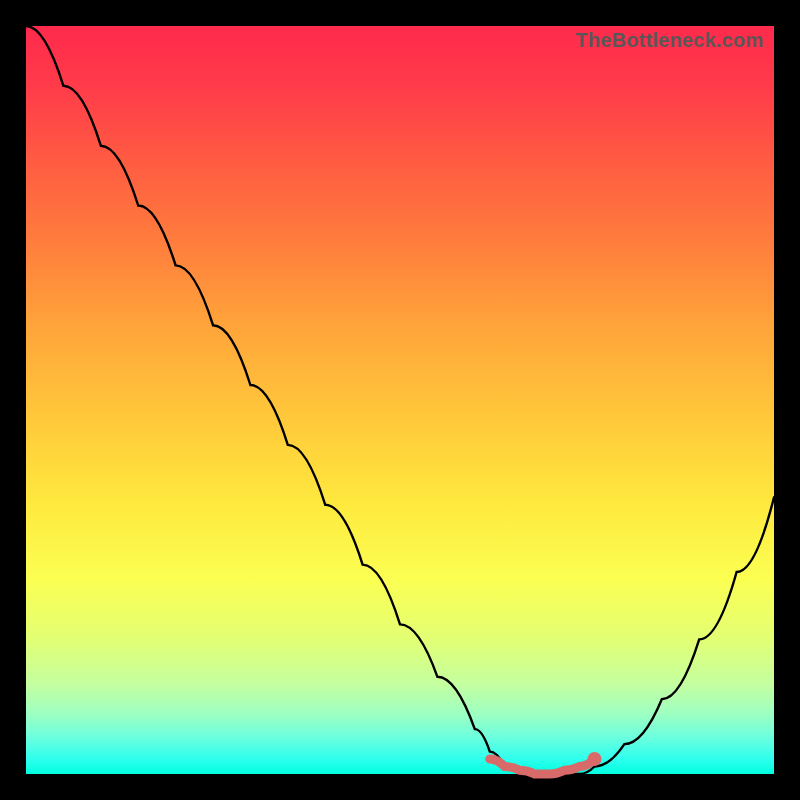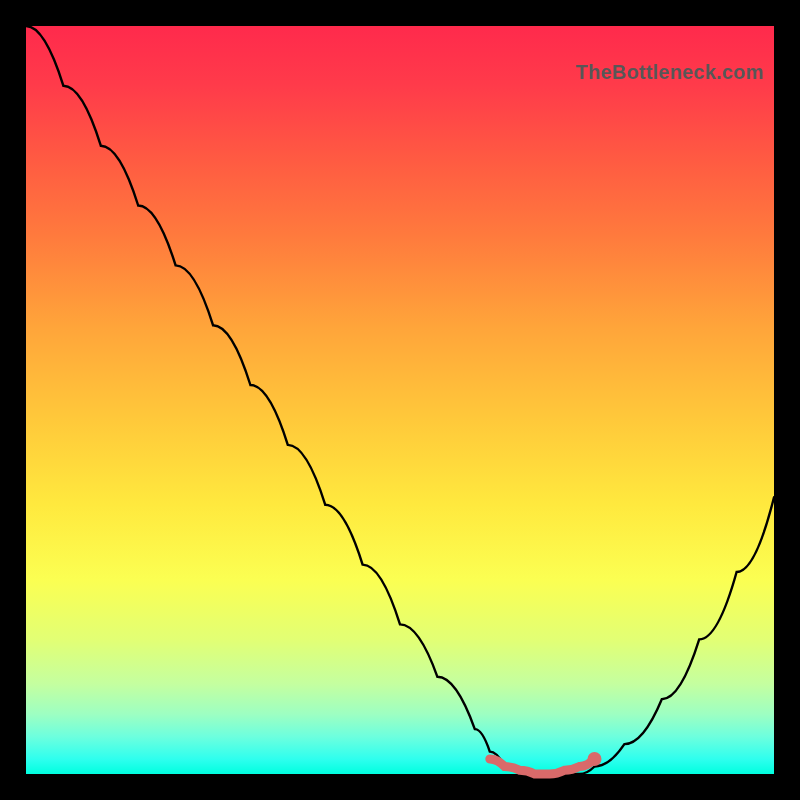--- a/index.html
+++ b/index.html
@@ -34,21 +34,20 @@
     );
   }
   .watermark {
     position: absolute;
     top: 4px;
     right: 10px;
     font: 600 20px/1 Arial, Helvetica, sans-serif;
     color: #575757;
     letter-spacing: 0.2px;
     pointer-events: none;
-    margin-top: 32px;
   }
   .curve-svg {
     position: absolute;
     left: 0; top: 0;
     width: 748px; height: 748px;
     overflow: visible;
   }
 </style>
 </head>
 <body>

